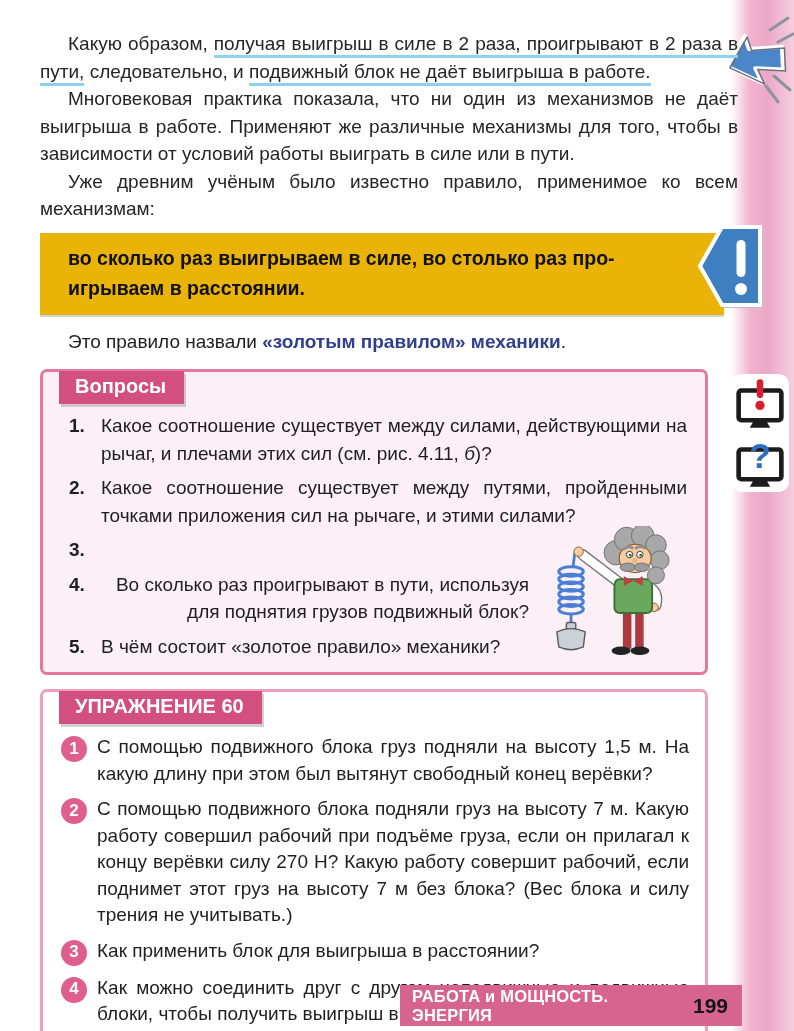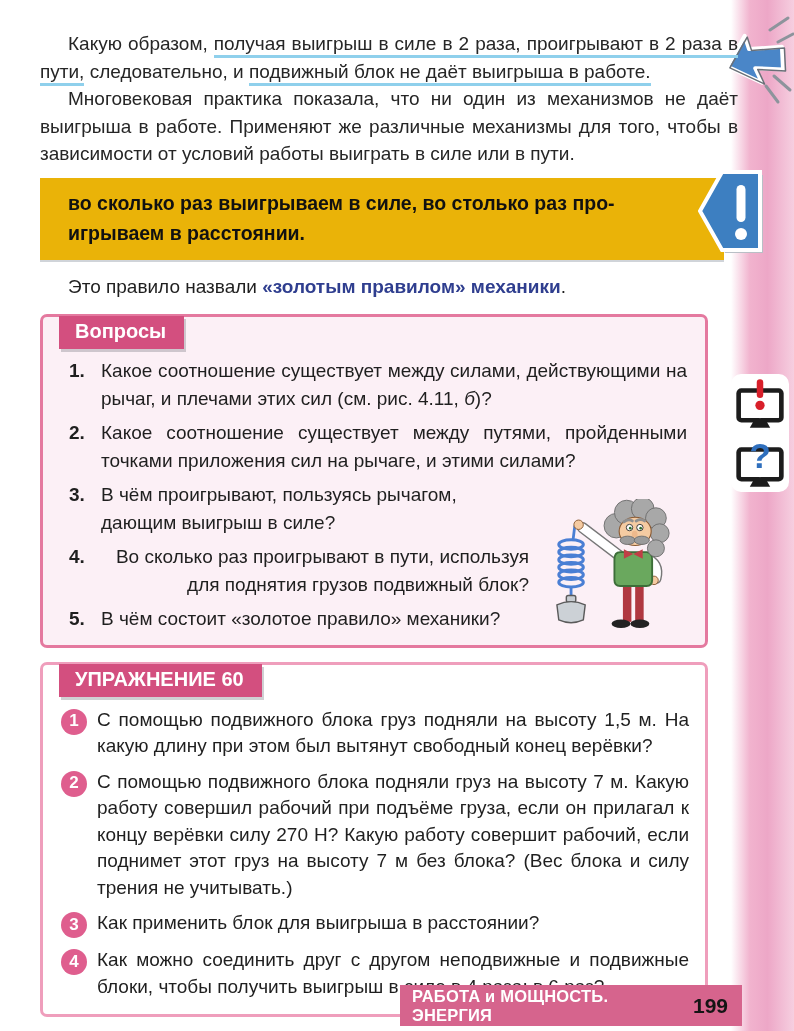--- a/index.html
+++ b/index.html
@@ -108,20 +108,21 @@
       <text x="28" y="34" text-anchor="middle" font-size="38" font-weight="bold" font-family="Liberation Sans, sans-serif" fill="#2f6fbd">?</text>
     </svg>
   </div>
 
   <div class="content">
 
     <p class="body-p"><span>Какую образом, </span><span class="u">получая выигрыш в силе в 2 раза, проигрывают в 2 раза в пути,</span><span> следовательно, и </span><span class="u">подвижный блок не даёт выигрыша в работе.</span></p>
 
     <p class="body-p">Многовековая практика показала, что ни один из механизмов не даёт выигрыша в работе. Применяют же различные механизмы для того, чтобы в зависимости от условий работы выиграть в силе или в пути.</p>
 
+    <p class="body-p">Уже древним учёным было известно правило, применимое ко всем механизмам:</p>
 
     <div class="rule-box">
       <span>во сколько раз выигрываем в силе, во столько раз про-</span><br>
       <span>игрываем в расстоянии.</span>
       <svg class="excl-badge" viewBox="0 0 66 84">
         <polygon points="27,5 65,5 65,83 27,83 5,44" fill="#b9bfc6"></polygon>
         <polygon points="24,2 62,2 62,80 24,80 2,41" fill="#3d7fc1" stroke="#ffffff" stroke-width="4"></polygon>
         <rect x="38.5" y="15" width="9" height="37" rx="4.5" fill="#ffffff"></rect>
         <circle cx="43" cy="64" r="6" fill="#ffffff"></circle>
       </svg>
@@ -135,21 +136,20 @@
       <div class="q-item">
         <span class="q-num">1.</span>
         <div class="q-text"><span>Какое соотношение существует между силами, действующими на рычаг, и плечами этих сил (см. рис. 4.11, </span><i>б</i><span>)?</span></div>
       </div>
       <div class="q-item">
         <span class="q-num">2.</span>
         <div class="q-text">Какое соотношение существует между путями, пройденными точками приложения сил на рычаге, и этими силами?</div>
       </div>
       <div class="q-item">
         <span class="q-num">3.</span>
-        <div class="q-text narrow-3">В чём проигрывают, пользуясь рычагом, дающим выигрыш в силе?</div>
       </div>
       <div class="q-item">
         <span class="q-num">4.</span>
         <div class="q-text narrow-4">Во сколько раз проигрывают в пути, используя для поднятия грузов подвижный блок?</div>
       </div>
       <div class="q-item">
         <span class="q-num">5.</span>
         <div class="q-text">В чём состоит «золотое правило» механики?</div>
       </div>
 

